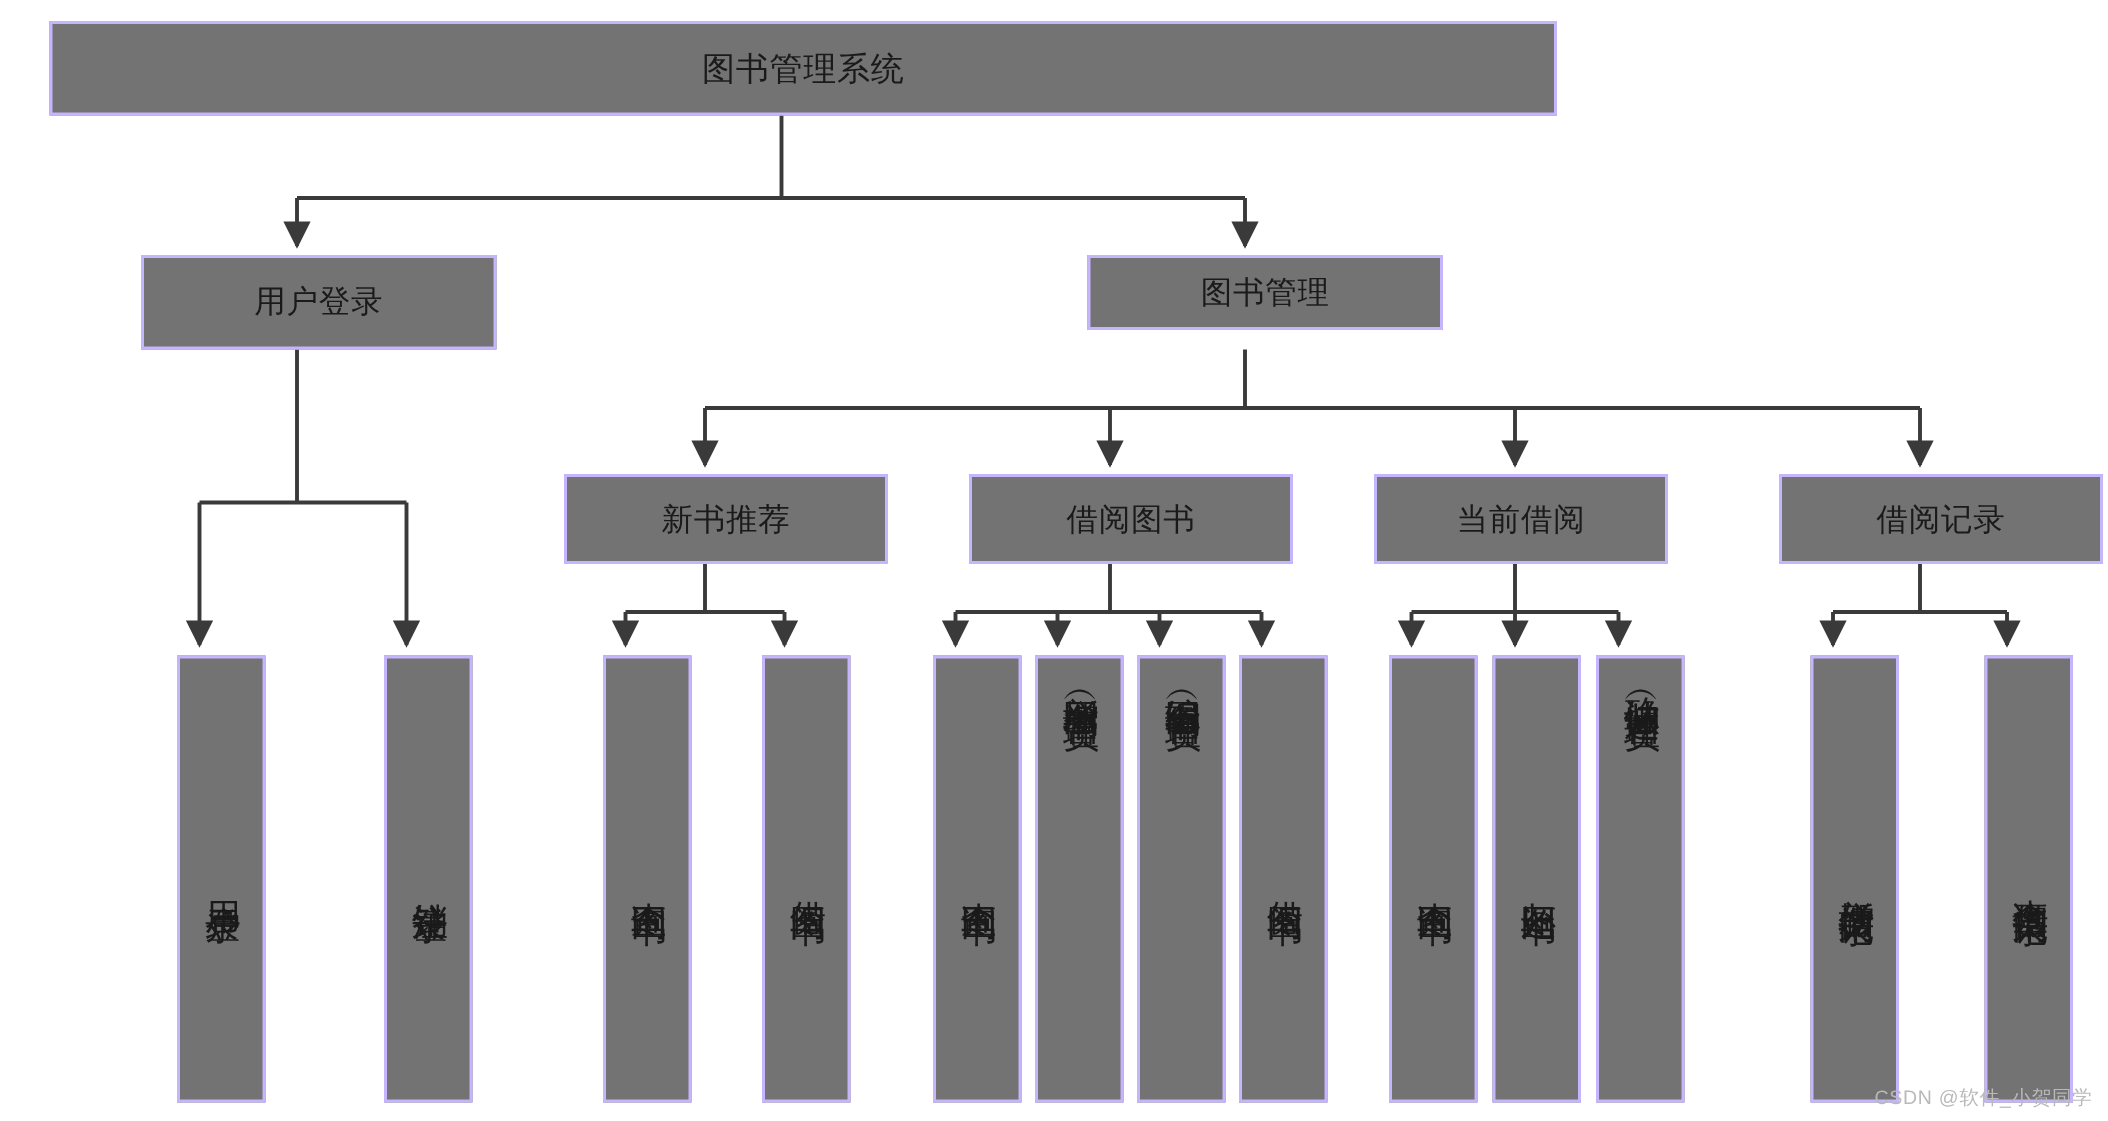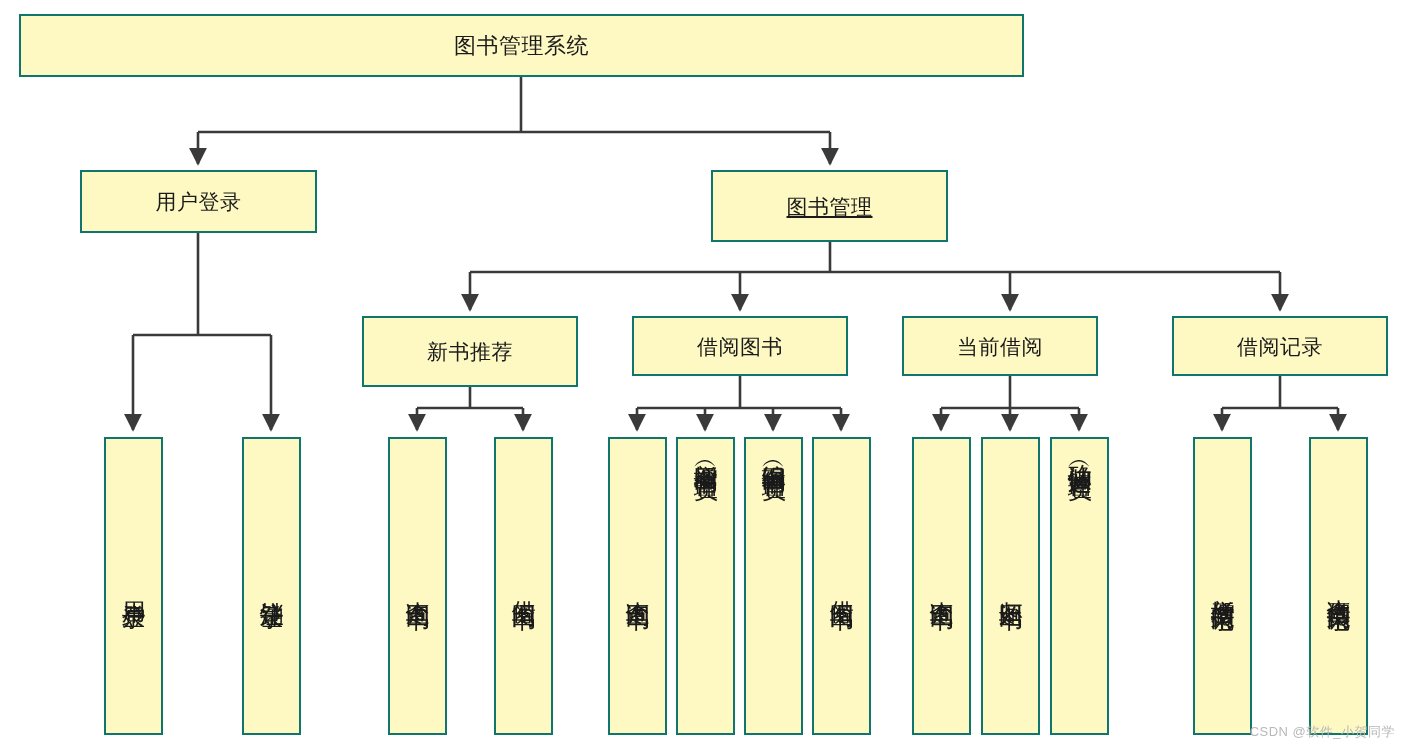--- a/index.html
+++ b/index.html
@@ -22,26 +22,27 @@
     position: absolute;
     left: 0;
     top: 0;
     width: 1405px;
     height: 747px;
     pointer-events: none;
   }
   .node {
     position: absolute;
     box-sizing: border-box;
-    border: 2px solid #0f766e;
-    background: #fef9c3;
+    border: 2px solid #c4b5fd;
+    background: #737373;
     display: flex;
     align-items: center;
     justify-content: center;
     color: #1a1a1a;
+    margin-left: 14px;
   }
   .node-label {
     display: block;
     letter-spacing: 0.5px;
     white-space: nowrap;
   }
   
   .node.horiz .node-label {
     font-size: 21px;
     line-height: 1;
@@ -137,25 +138,25 @@
   </svg>
 
   <div class="node horiz root" style="left:19px; top:14px; width:1005px; height:63px;">
     <span class="node-label">图书管理系统</span>
   </div>
 
   <div class="node horiz" style="left:80px; top:170px; width:237px; height:63px;">
     <span class="node-label">用户登录</span>
   </div>
 
-  <div class="node horiz" style="left:711px; top:170px; width:237px; height:72px;text-decoration:underline;">
+  <div class="node horiz" style="left:711px; top:170px; width:237px; height:50px;">
     <span class="node-label">图书管理</span>
   </div>
 
-  <div class="node horiz" style="left:362px; top:316px; width:216px; height:71px;">
+  <div class="node horiz" style="left:362px; top:316px; width:216px; height:60px;">
     <span class="node-label">新书推荐</span>
   </div>
 
   <div class="node horiz" style="left:632px; top:316px; width:216px; height:60px;">
     <span class="node-label">借阅图书</span>
   </div>
 
   <div class="node horiz" style="left:902px; top:316px; width:196px; height:60px;">
     <span class="node-label">当前借阅</span>
   </div>

